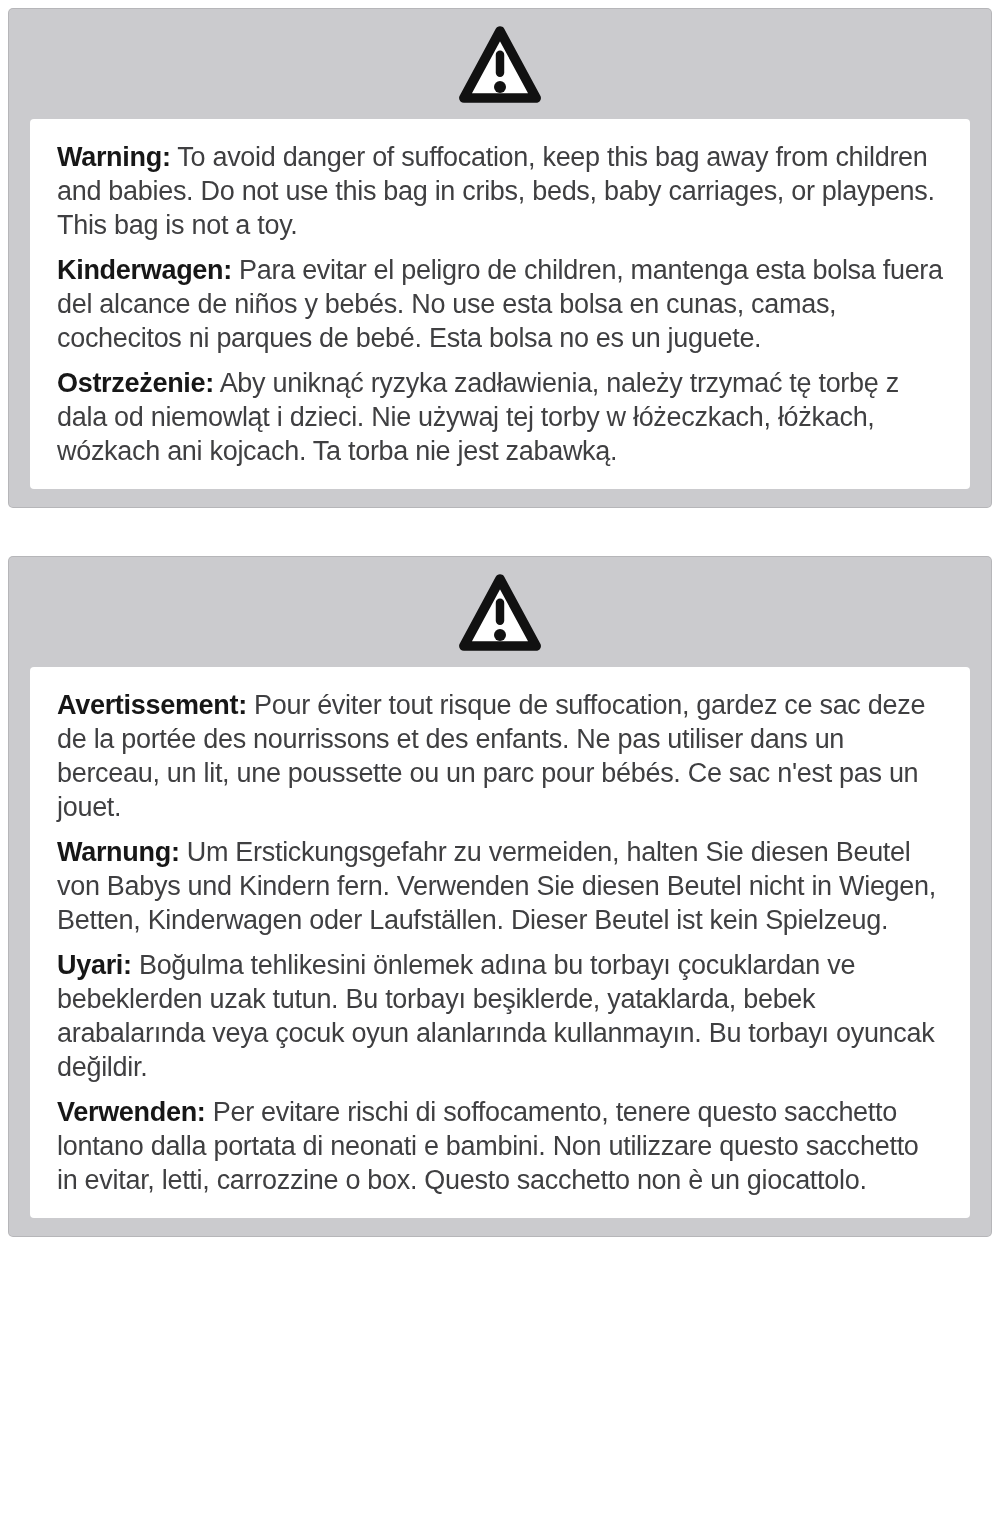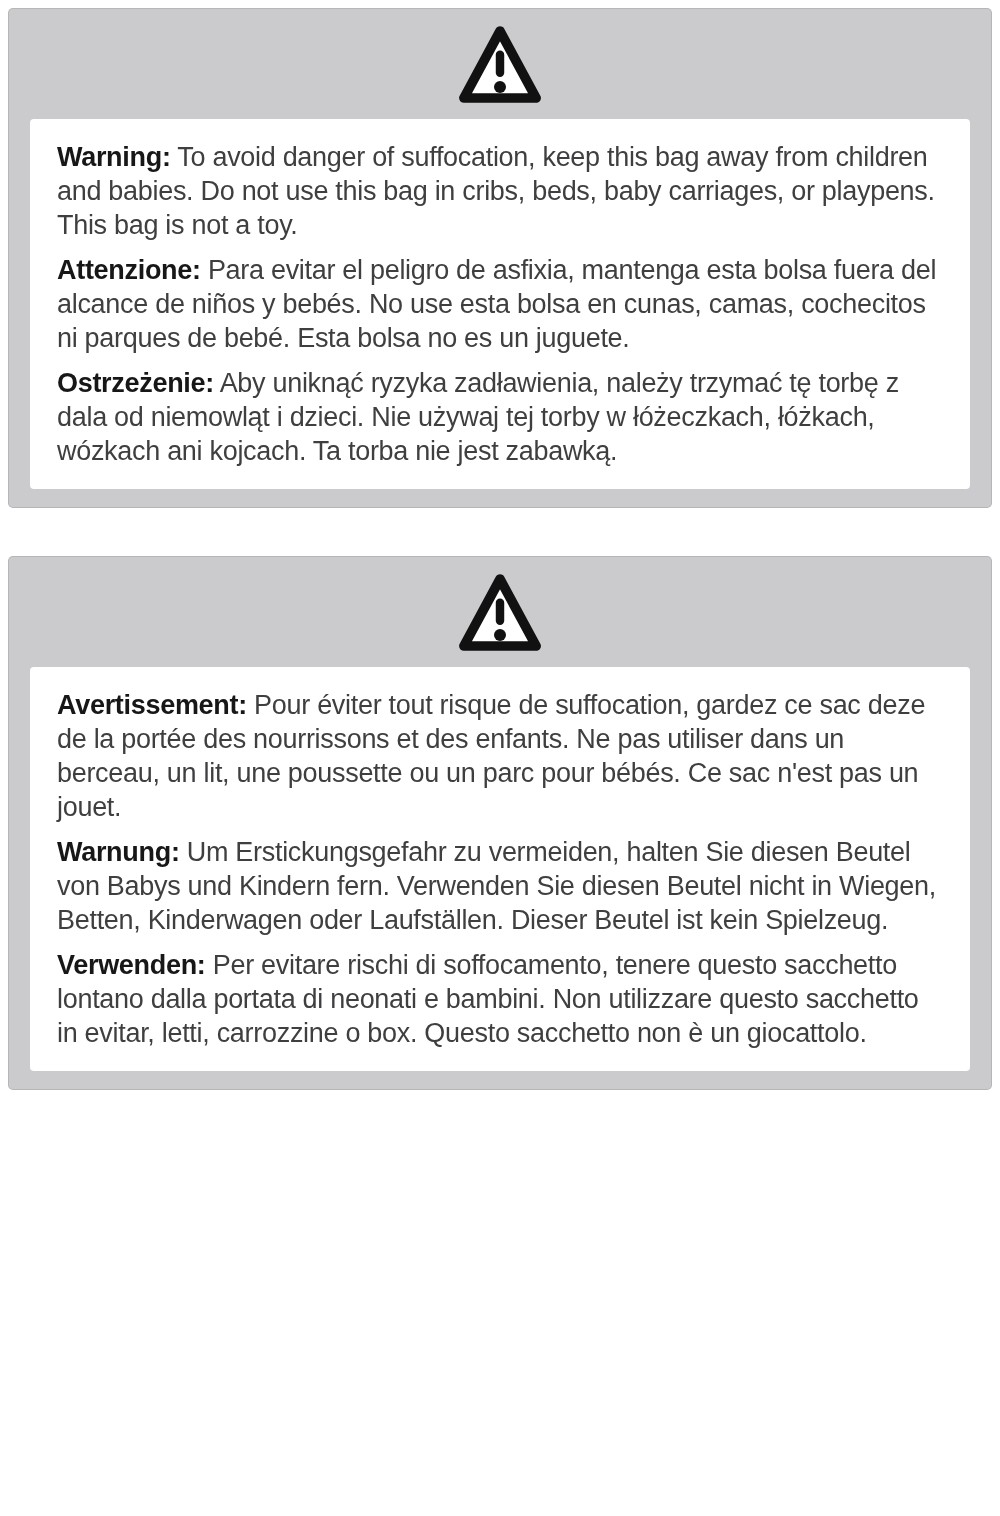--- a/index.html
+++ b/index.html
@@ -62,38 +62,39 @@
     <div class="icon-row">
       <svg class="warning-triangle-icon" width="88" height="84" viewBox="0 0 100 95" aria-hidden="true">
         <path d="M50 9 L91 85 L9 85 Z" fill="#ffffff" stroke="#111111" stroke-width="11" stroke-linejoin="round"></path>
         <rect x="45.2" y="31" width="9.6" height="30" rx="4.8" fill="#111111"></rect>
         <circle cx="50" cy="72.5" r="6.8" fill="#111111"></circle>
       </svg>
     </div>
     <div class="warning-card">
   <p class="warning-paragraph"><strong class="warning-language-label">Warning:</strong><span> To avoid danger of suffocation, keep this bag away from children and babies. Do not use this bag in cribs, beds, baby carriages, or playpens. This bag is not a toy.</span></p>
 
-  <p class="warning-paragraph"><strong class="warning-language-label">Attenzione:</strong><span> Para evitar el peligro de asfixia, mantenga esta bolsa fuera del alcance de niños y bebés. No use esta bolsa en cunas, camas, cochecitos ni parques de bebé. Esta bolsa no es un juguete.</span></p>
+  <p class="warning-paragraph"><strong class="warning-language-label">Kinderwagen:</strong><span> Para evitar el peligro de children, mantenga esta bolsa fuera del alcance de niños y bebés. No use esta bolsa en cunas, camas, cochecitos ni parques de bebé. Esta bolsa no es un juguete.</span></p>
 
 
 
   <p class="warning-paragraph"><strong class="warning-language-label">Ostrzeżenie:</strong><span> Aby uniknąć ryzyka zadławienia, należy trzymać tę torbę z dala od niemowląt i dzieci. Nie używaj tej torby w łóżeczkach, łóżkach, wózkach ani kojcach. Ta torba nie jest zabawką.</span></p>
 </div>
   </section>
 
   <section class="warning-panel">
     <div class="icon-row">
       <svg class="warning-triangle-icon" width="88" height="84" viewBox="0 0 100 95" aria-hidden="true">
         <path d="M50 9 L91 85 L9 85 Z" fill="#ffffff" stroke="#111111" stroke-width="11" stroke-linejoin="round"></path>
         <rect x="45.2" y="31" width="9.6" height="30" rx="4.8" fill="#111111"></rect>
         <circle cx="50" cy="72.5" r="6.8" fill="#111111"></circle>
       </svg>
     </div>
     <div class="warning-card">
   <p class="warning-paragraph"><strong class="warning-language-label">Avertissement:</strong><span> Pour éviter tout risque de suffocation, gardez ce sac deze de la portée des nourrissons et des enfants. Ne pas utiliser dans un berceau, un lit, une poussette ou un parc pour bébés. Ce sac n'est pas un jouet.</span></p>
 
   <p class="warning-paragraph"><strong class="warning-language-label">Warnung:</strong><span> Um Erstickungsgefahr zu vermeiden, halten Sie diesen Beutel von Babys und Kindern fern. Verwenden Sie diesen Beutel nicht in Wiegen, Betten, Kinderwagen oder Laufställen. Dieser Beutel ist kein Spielzeug.</span></p>
 
+  <p class="warning-paragraph"><strong class="warning-language-label">Uyari:</strong><span> Boğulma tehlikesini önlemek adına bu torbayı çocuklardan ve bebeklerden uzak tutun. Bu torbayı beşiklerde, yataklarda, bebek arabalarında veya çocuk oyun alanlarında kullanmayın. Bu torbayı oyuncak değildir.</span></p>
 
   <p class="warning-paragraph"><strong class="warning-language-label">Verwenden:</strong><span> Per evitare rischi di soffocamento, tenere questo sacchetto lontano dalla portata di neonati e bambini. Non utilizzare questo sacchetto in evitar, letti, carrozzine o box. Questo sacchetto non è un giocattolo.</span></p>
 </div>
   </section>
 </div>
 
 </body></html>

